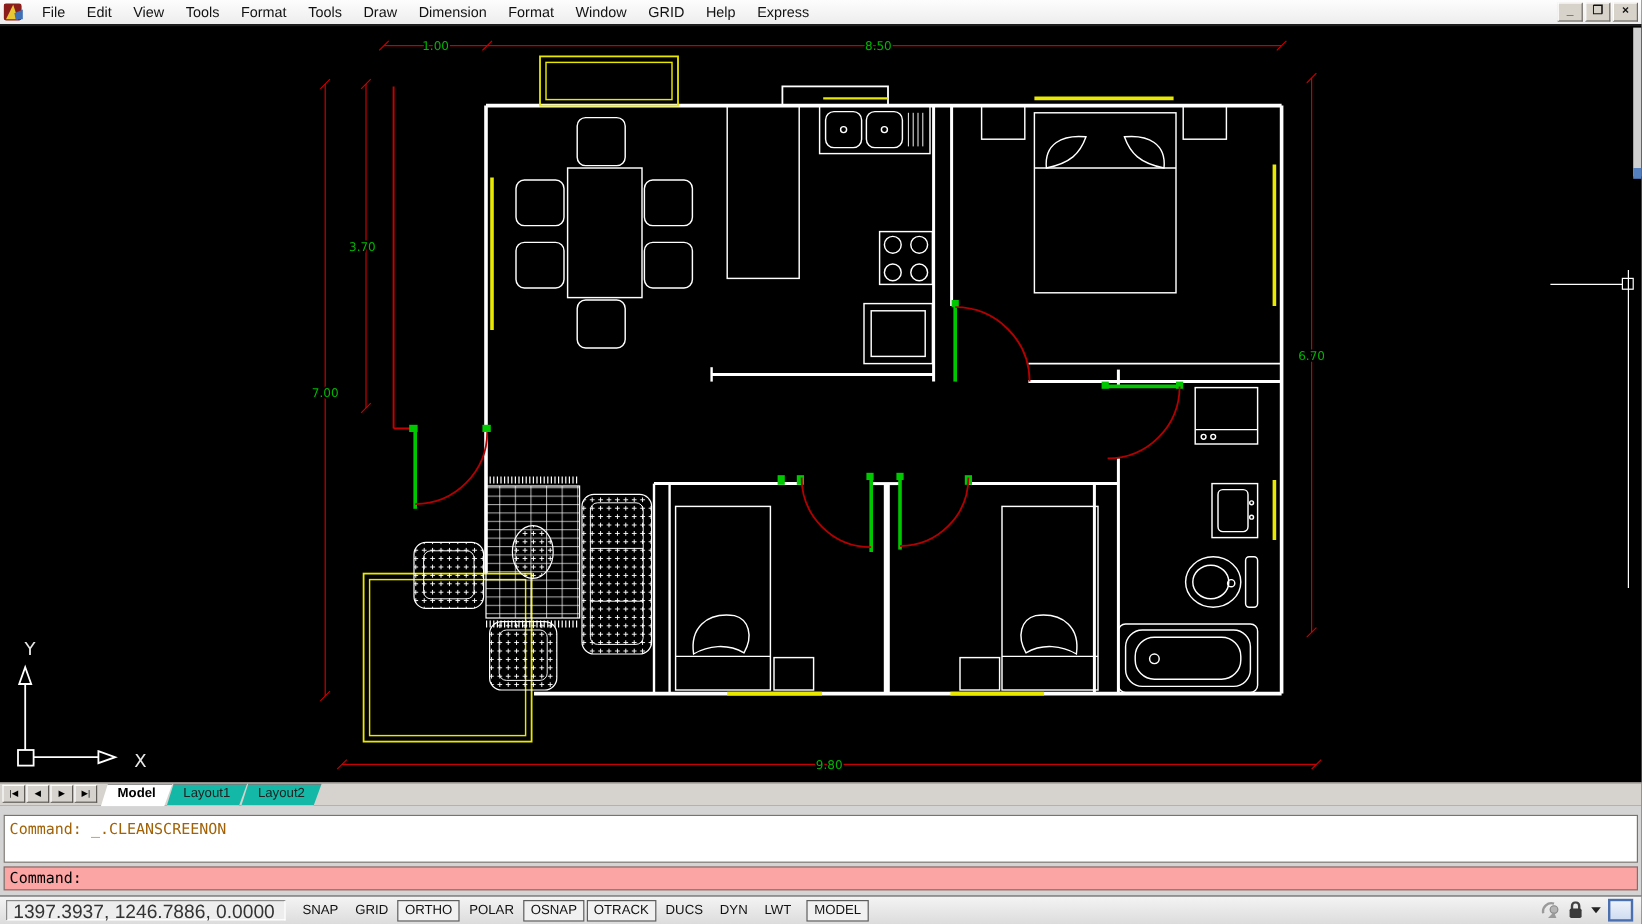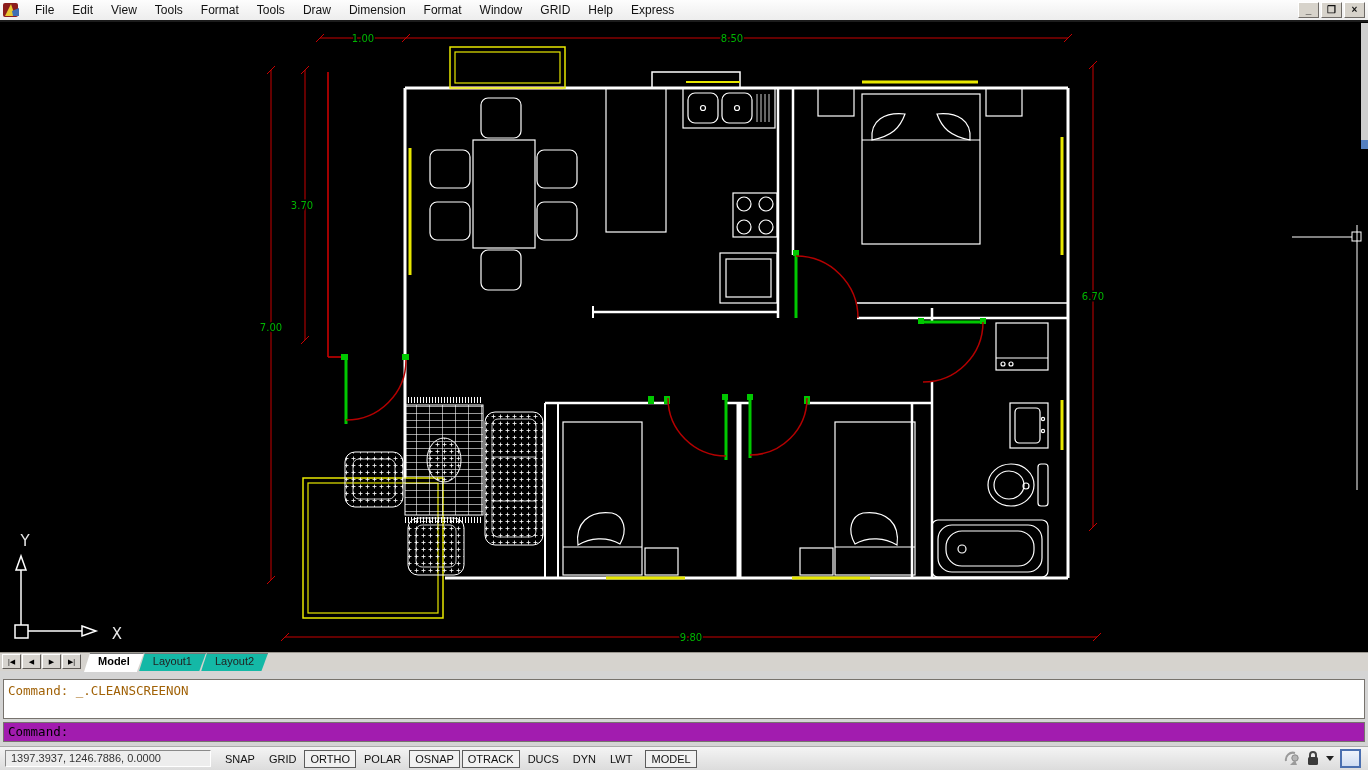--- a/index.html
+++ b/index.html
@@ -31,30 +31,30 @@
     clip-path:polygon(6px 0,100% 0,calc(100% - 7px) 100%,0 100%);
     margin-left:-5px;border-top:1px solid #777;}
   .tab.active{background:#fff;color:#000;font-weight:bold;z-index:2;}
 
   
   .cmdarea{position:absolute;top:671px;left:0;width:1368px;height:75px;
     background:#d4d4d4;box-sizing:border-box;padding:8px 3px 2px 3px;}
   .cmdhist{height:40px;background:#fff;border:1px solid #77736e;
     font-family:"DejaVu Sans Mono","Liberation Mono",monospace;font-size:12.5px;
     line-height:17px;padding:2px 4px;color:#a16207;box-sizing:border-box;overflow:hidden;}
-  .cmdline{margin-top:3px;height:20px;background:#a21caf;border:1px solid #77736e;
+  .cmdline{margin-top:3px;height:20px;background:#fca5a5;border:1px solid #77736e;
     font-family:"DejaVu Sans Mono","Liberation Mono",monospace;font-size:12.5px;
     line-height:16px;padding:1px 4px;color:#000;box-sizing:border-box;}
 
   
   .statusbar{position:absolute;top:746px;left:0;width:1368px;height:24px;
     background:linear-gradient(#f4f4f4,#dcdcdc);display:flex;align-items:center;
     padding:0 5px;box-sizing:border-box;border-top:1px solid #aaa;}
-  .coords{width:206px;height:17px;border:1px solid;border-color:#8a8a8a #fff #fff #8a8a8a;
-    font-size:11px;color:#333;padding:1px 5px;box-sizing:border-box;background:#ededed;white-space:nowrap;}
+  .coords{width:233px;height:17px;border:1px solid;border-color:#8a8a8a #fff #fff #8a8a8a;
+    font-size:16px;color:#333;padding:1px 5px;box-sizing:border-box;background:#ededed;white-space:nowrap;}
   .toggles{display:flex;align-items:center;margin-left:8px;gap:2px;}
   .toggle{font-size:11px;color:#111;padding:2px 5px;border:1px solid transparent;white-space:nowrap;}
   .toggle.on{border:1px solid #5c5c5c;background:#f1f1f1;}
   .toggle.model{margin-left:5px;}
   .trayicons{margin-left:auto;display:flex;align-items:center;gap:6px;padding-right:2px;}
   .traybtn{display:flex;align-items:center;}
   .arrowdown{width:0;height:0;border-left:4px solid transparent;border-right:4px solid transparent;
     border-top:5px solid #222;}
   .cleanscreen{width:17px;height:15px;background:linear-gradient(#eef3fb,#cfdcf2);
     border:2px solid #4a6fb0;box-sizing:content-box;}

